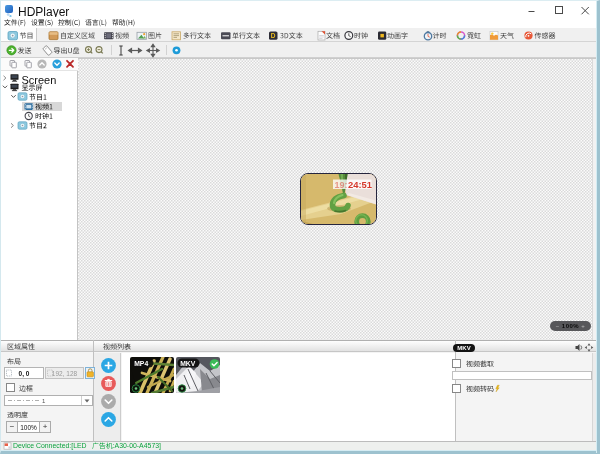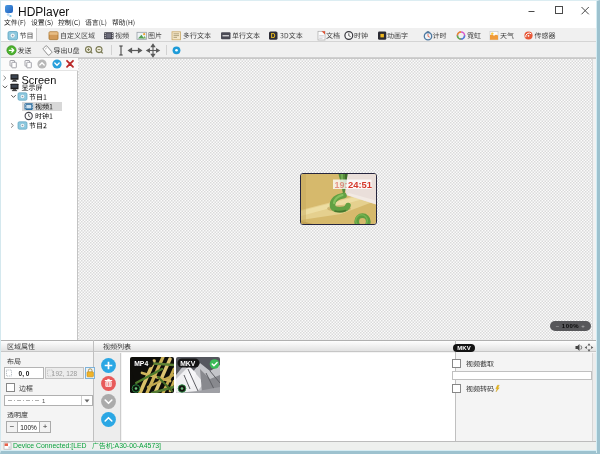--- a/index.html
+++ b/index.html
@@ -35,21 +35,21 @@
       </defs>
       <rect width="519" height="282" fill="url(#chk)"></rect>
     </svg>
   </div>
 <div class="abs" style="left:592px;top:59px;width:5px;height:281px;background:#f2f2f2;border-left:1px solid #dadada"></div>
 <div class="abs" style="left:1px;top:58px;width:77px;height:282px;background:#fff;border-right:1px solid #c4c4c4"></div>
 <div class="abs" style="left:1px;top:58px;width:77px;height:13px;background:#fbfbfb;border-bottom:1px solid #e4e4e4"></div>
 <div class="abs" style="left:22px;top:101.5px;width:40px;height:9.5px;background:#d8d8d8"></div>
 <span class="lat" style="left:21.5px;top:74px;font-size:11px;color:#111;">Screen</span>
 <div class="abs" style="left:550px;top:321px;width:41px;height:10px;border-radius:5px;background:#57575a;color:#c9c9c9;font-size:6px;text-align:center;line-height:10px;letter-spacing:0.5px"><span style="color:#bbb">−</span> <span style="color:#0a0a0a;font-weight:bold">100%</span> <span style="color:#bbb">+</span></div>
-<div class="abs" style="left:300px;top:173px;width:77px;height:52px;border:1.5px solid #26263e;border-radius:3px;overflow:hidden;z-index:10">
+<div class="abs" style="left:300px;top:173px;width:77px;height:52px;border:1.5px solid #26263e;border-radius:8px;overflow:hidden;z-index:10">
     <svg width="77" height="52" viewBox="0 0 77 52" style="display:block">
 <rect width="77" height="52" fill="#d6b96c"></rect>
 <polygon points="0,46 0,36 77,16 77,26 40,40" fill="#e5d08e"></polygon>
 <polygon points="0,42 0,37 77,17 77,21" fill="#eedfa6" opacity="0.85"></polygon>
 <polygon points="0,52 0,47 20,52" fill="#c09f52"></polygon>
 <rect x="0" y="0" width="5" height="52" fill="#c6a85c" opacity="0.45"></rect>
 <polygon points="42,0 77,0 77,31 45,21" fill="#eadfda"></polygon>
 <polygon points="46,21 77,31 77,27 48,19" fill="#f4ece6" opacity="0.8"></polygon>
 <ellipse cx="38" cy="34.5" rx="12" ry="3.2" fill="#b2954e" opacity="0.5"></ellipse>
 <polygon points="37.5,0 46.5,0 45,12 42.8,24 40.5,12" fill="#578c3c"></polygon>

